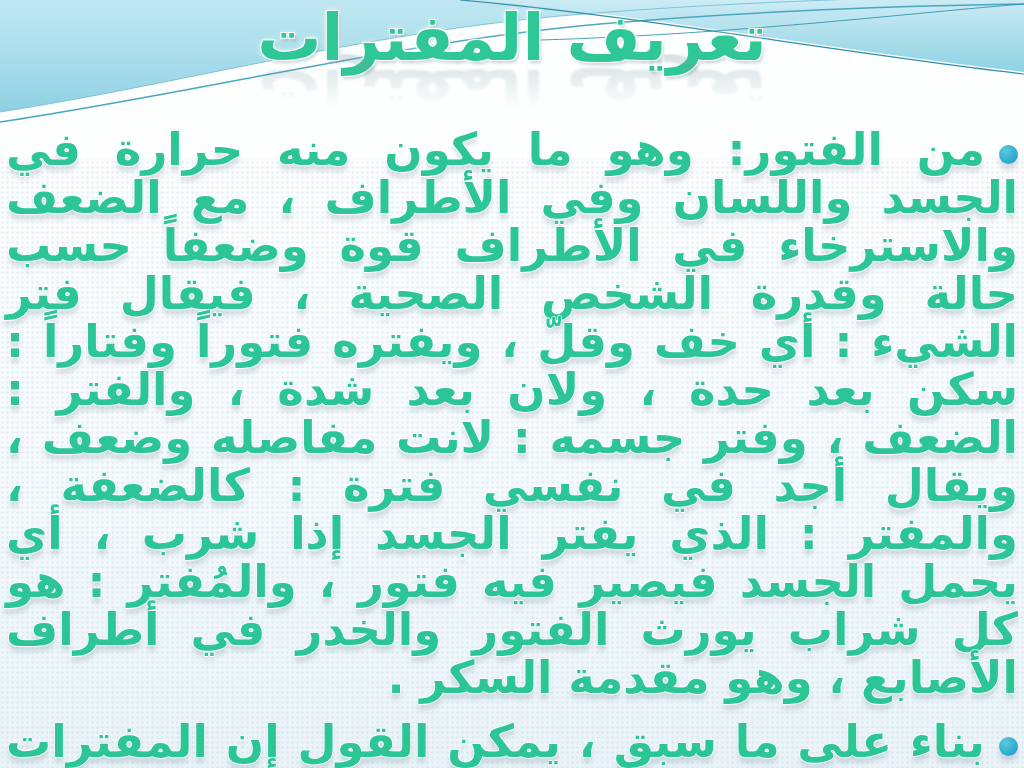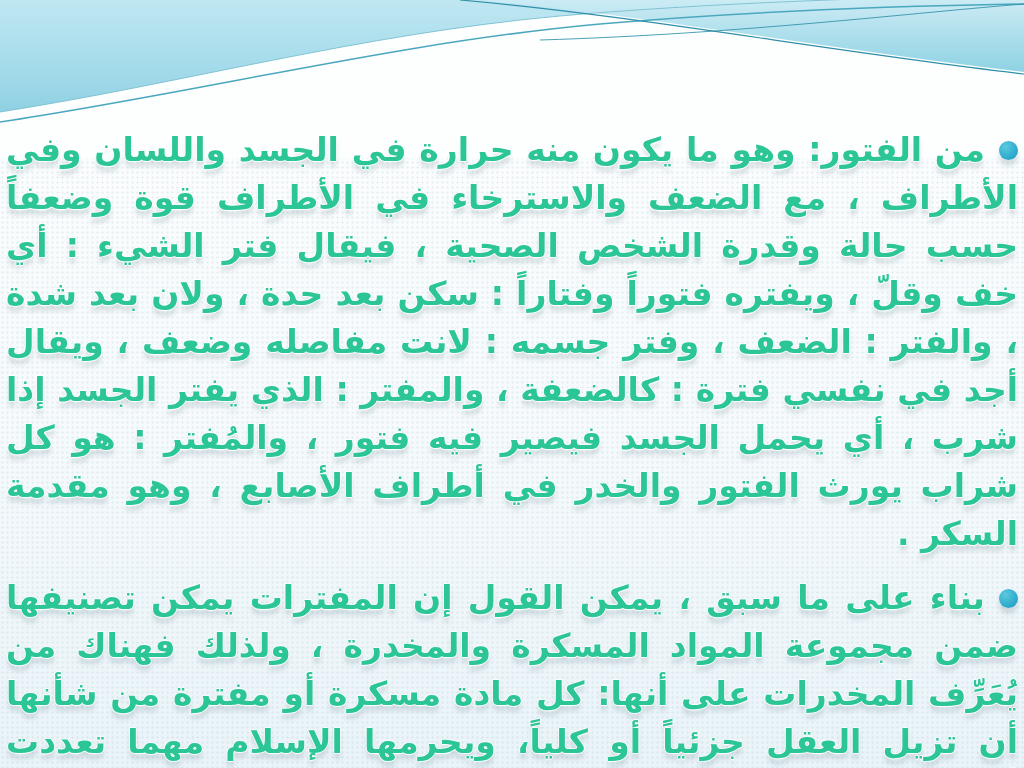--- a/index.html
+++ b/index.html
@@ -72,21 +72,21 @@
     left: 0;
     width: 100%;
     padding: 0 6px;
     box-sizing: border-box;
     z-index: 2;
     direction: rtl;
   }
   .bullet-para {
     direction: rtl;
     text-align: justify;
-    font-size: 33px;
+    font-size: 45px;
     font-weight: bold;
     line-height: 48px;
     margin: 0 0 16px 0;
     color: var(--body-text, #2cc596);
     text-shadow:
       0 1px 0 rgba(255,255,255,0.9),
       0 -1px 0 rgba(255,255,255,0.7),
       1px 0 0 rgba(255,255,255,0.7),
       -1px 0 0 rgba(255,255,255,0.7),
       0 6px 4px rgba(125, 150, 160, 0.28);
@@ -121,19 +121,23 @@
     </defs>
     <rect x="0" y="0" width="1024" height="150" fill="url(#skyGrad)"></rect>
     <path d="M0,112 C180,84 360,34 560,16 C720,2 880,-2 1024,-6 L1024,158 L0,158 Z" fill="#fdffff"></path>
     <path d="M460,-2 C640,14 820,48 1024,72 L1024,-2 Z" fill="url(#skyGrad2)"></path>
     <path d="M0,122 C200,92 400,42 600,24 C760,10 900,6 1024,4" fill="none" stroke="#4aa7bd" stroke-width="1.5"></path>
     <path d="M0,112 C180,84 360,34 560,16 C720,2 880,-2 1024,-6" fill="none" stroke="#6fb9cc" stroke-width="1" opacity="0.8"></path>
     <path d="M460,0 C640,16 820,50 1024,74" fill="none" stroke="#2f8fa9" stroke-width="1.2"></path>
     <path d="M540,40 C740,34 920,12 1024,4" fill="none" stroke="#2f8fa9" stroke-width="1" opacity="0.85"></path>
   </svg>
 
+  <div class="title-stack">
+    <div class="slide-title" dir="rtl" lang="ar">تعريف المفترات</div>
+    <div class="title-reflection" dir="rtl" lang="ar" aria-hidden="true">تعريف المفترات</div>
+  </div>
 
   <div class="content">
     <p class="bullet-para" dir="rtl" lang="ar"><span class="bullet-dot"></span><span>من الفتور: وهو ما يكون منه حرارة في الجسد واللسان وفي الأطراف ، مع الضعف والاسترخاء في الأطراف قوة وضعفاً حسب حالة وقدرة الشخص الصحية ، فيقال فتر الشيء : أي خف وقلّ ، ويفتره فتوراً وفتاراً : سكن بعد حدة ، ولان بعد شدة ، والفتر : الضعف ، وفتر جسمه : لانت مفاصله وضعف ، ويقال أجد في نفسي فترة : كالضعفة ، والمفتر : الذي يفتر الجسد إذا شرب ، أي يحمل الجسد فيصير فيه فتور ، والمُفتر : هو كل شراب يورث الفتور والخدر في أطراف الأصابع ، وهو مقدمة السكر .</span></p>
     <p class="bullet-para" dir="rtl" lang="ar"><span class="bullet-dot"></span><span>بناء على ما سبق ، يمكن القول إن المفترات يمكن تصنيفها ضمن مجموعة المواد المسكرة والمخدرة ، ولذلك فهناك من يُعَرِّف المخدرات على أنها: كل مادة مسكرة أو مفترة من شأنها أن تزيل العقل جزئياً أو كلياً، ويحرمها الإسلام مهما تعددت أنواعها و اختلفت طرق تعاطيها .</span></p>
   </div>
 
 </div>
 
 </body></html>

